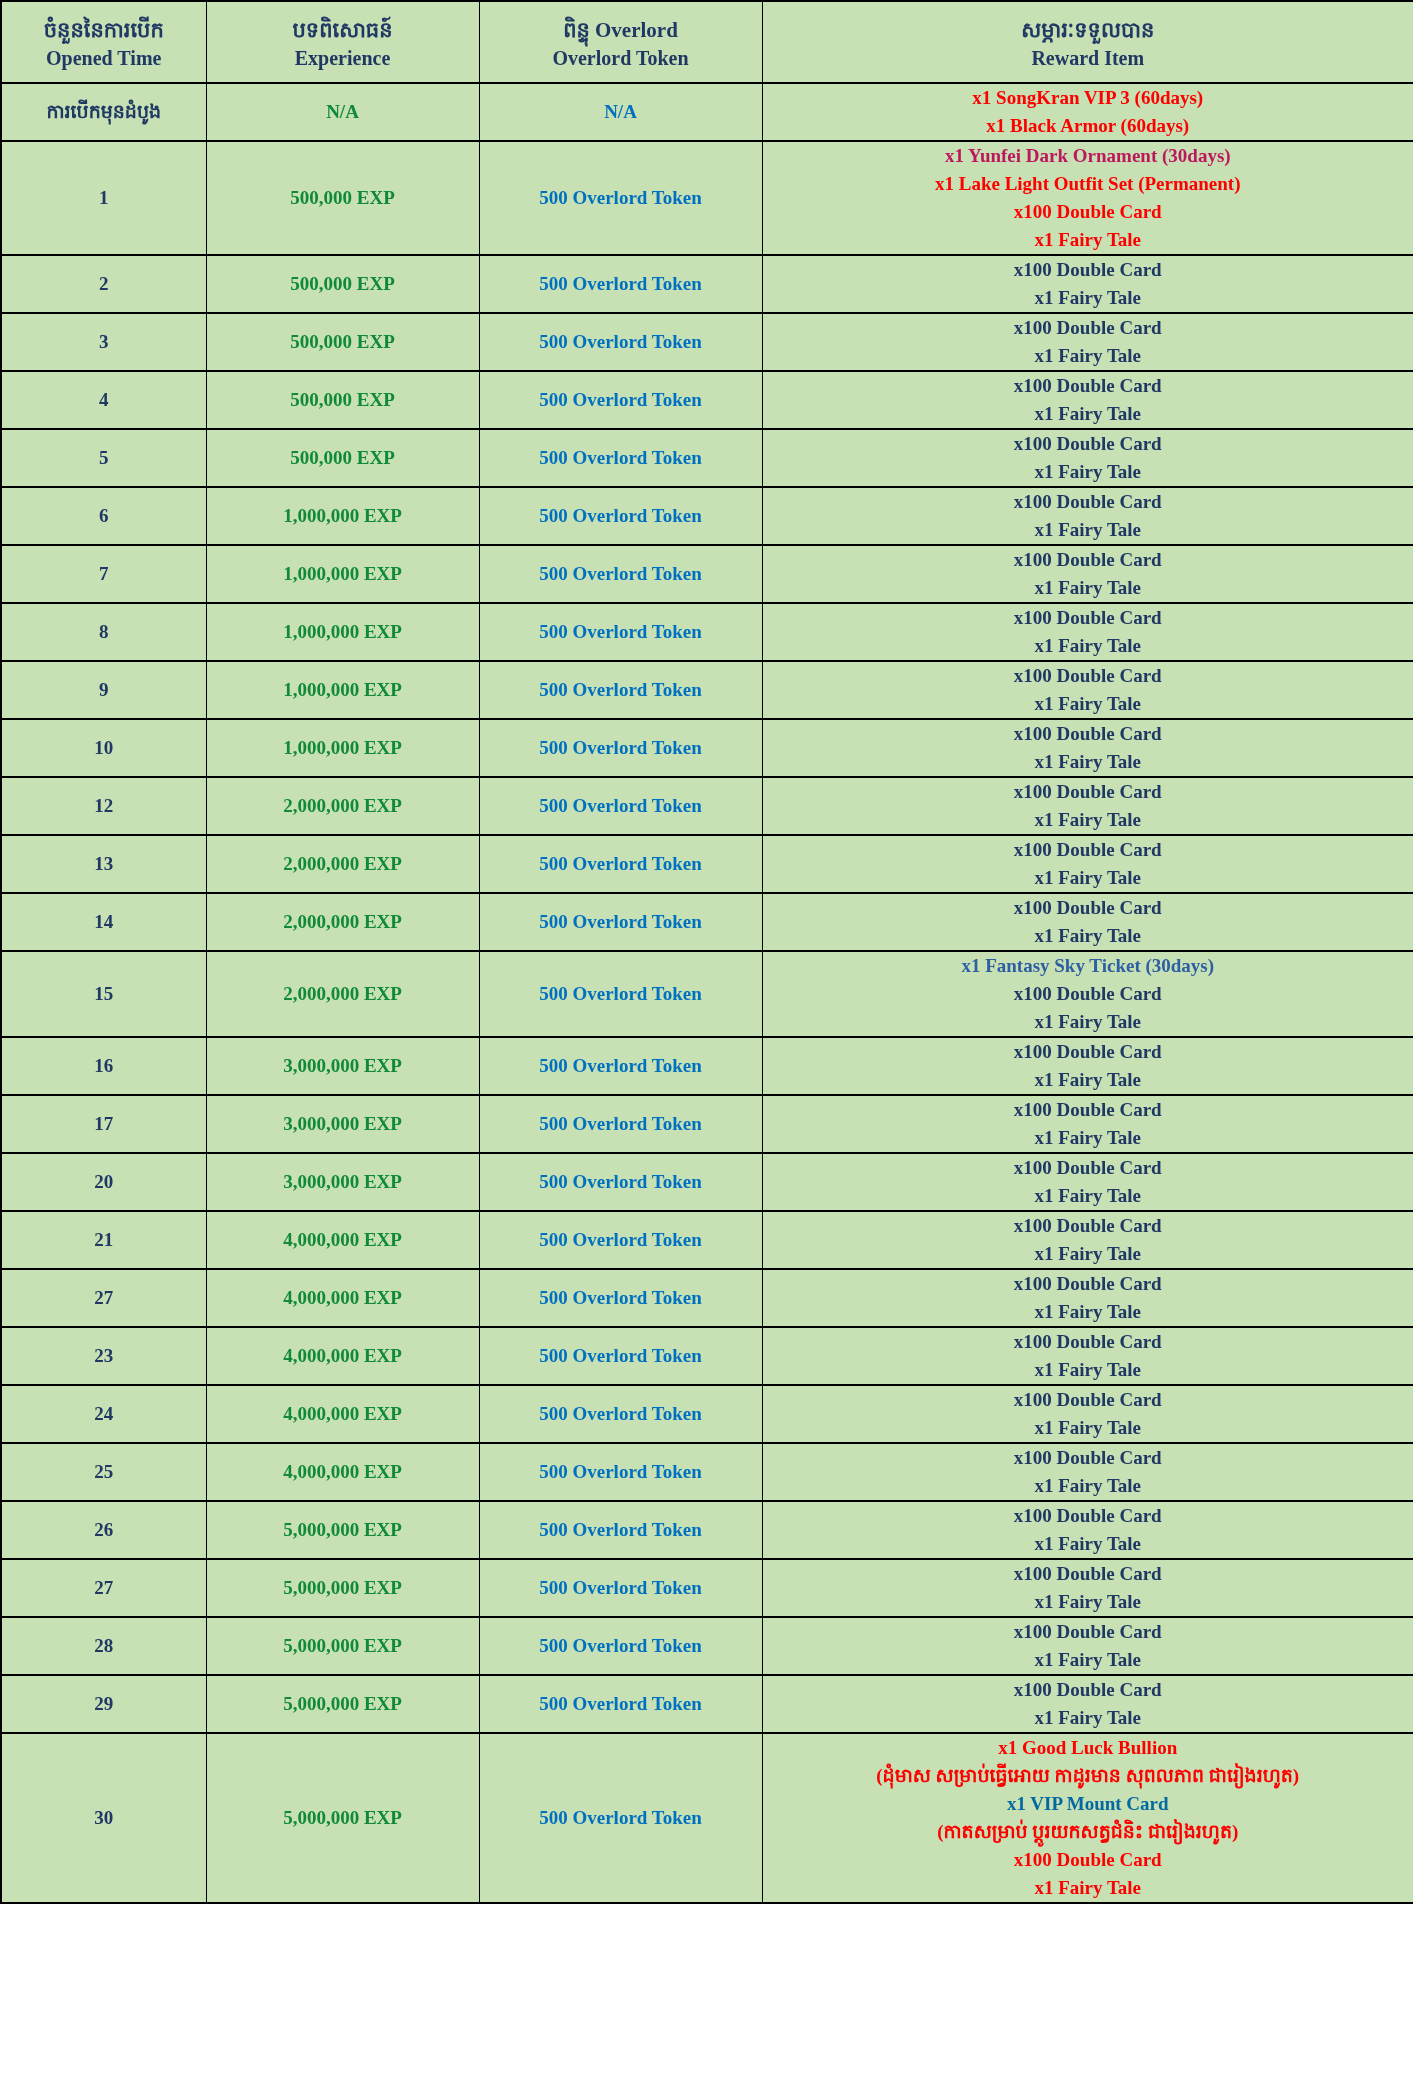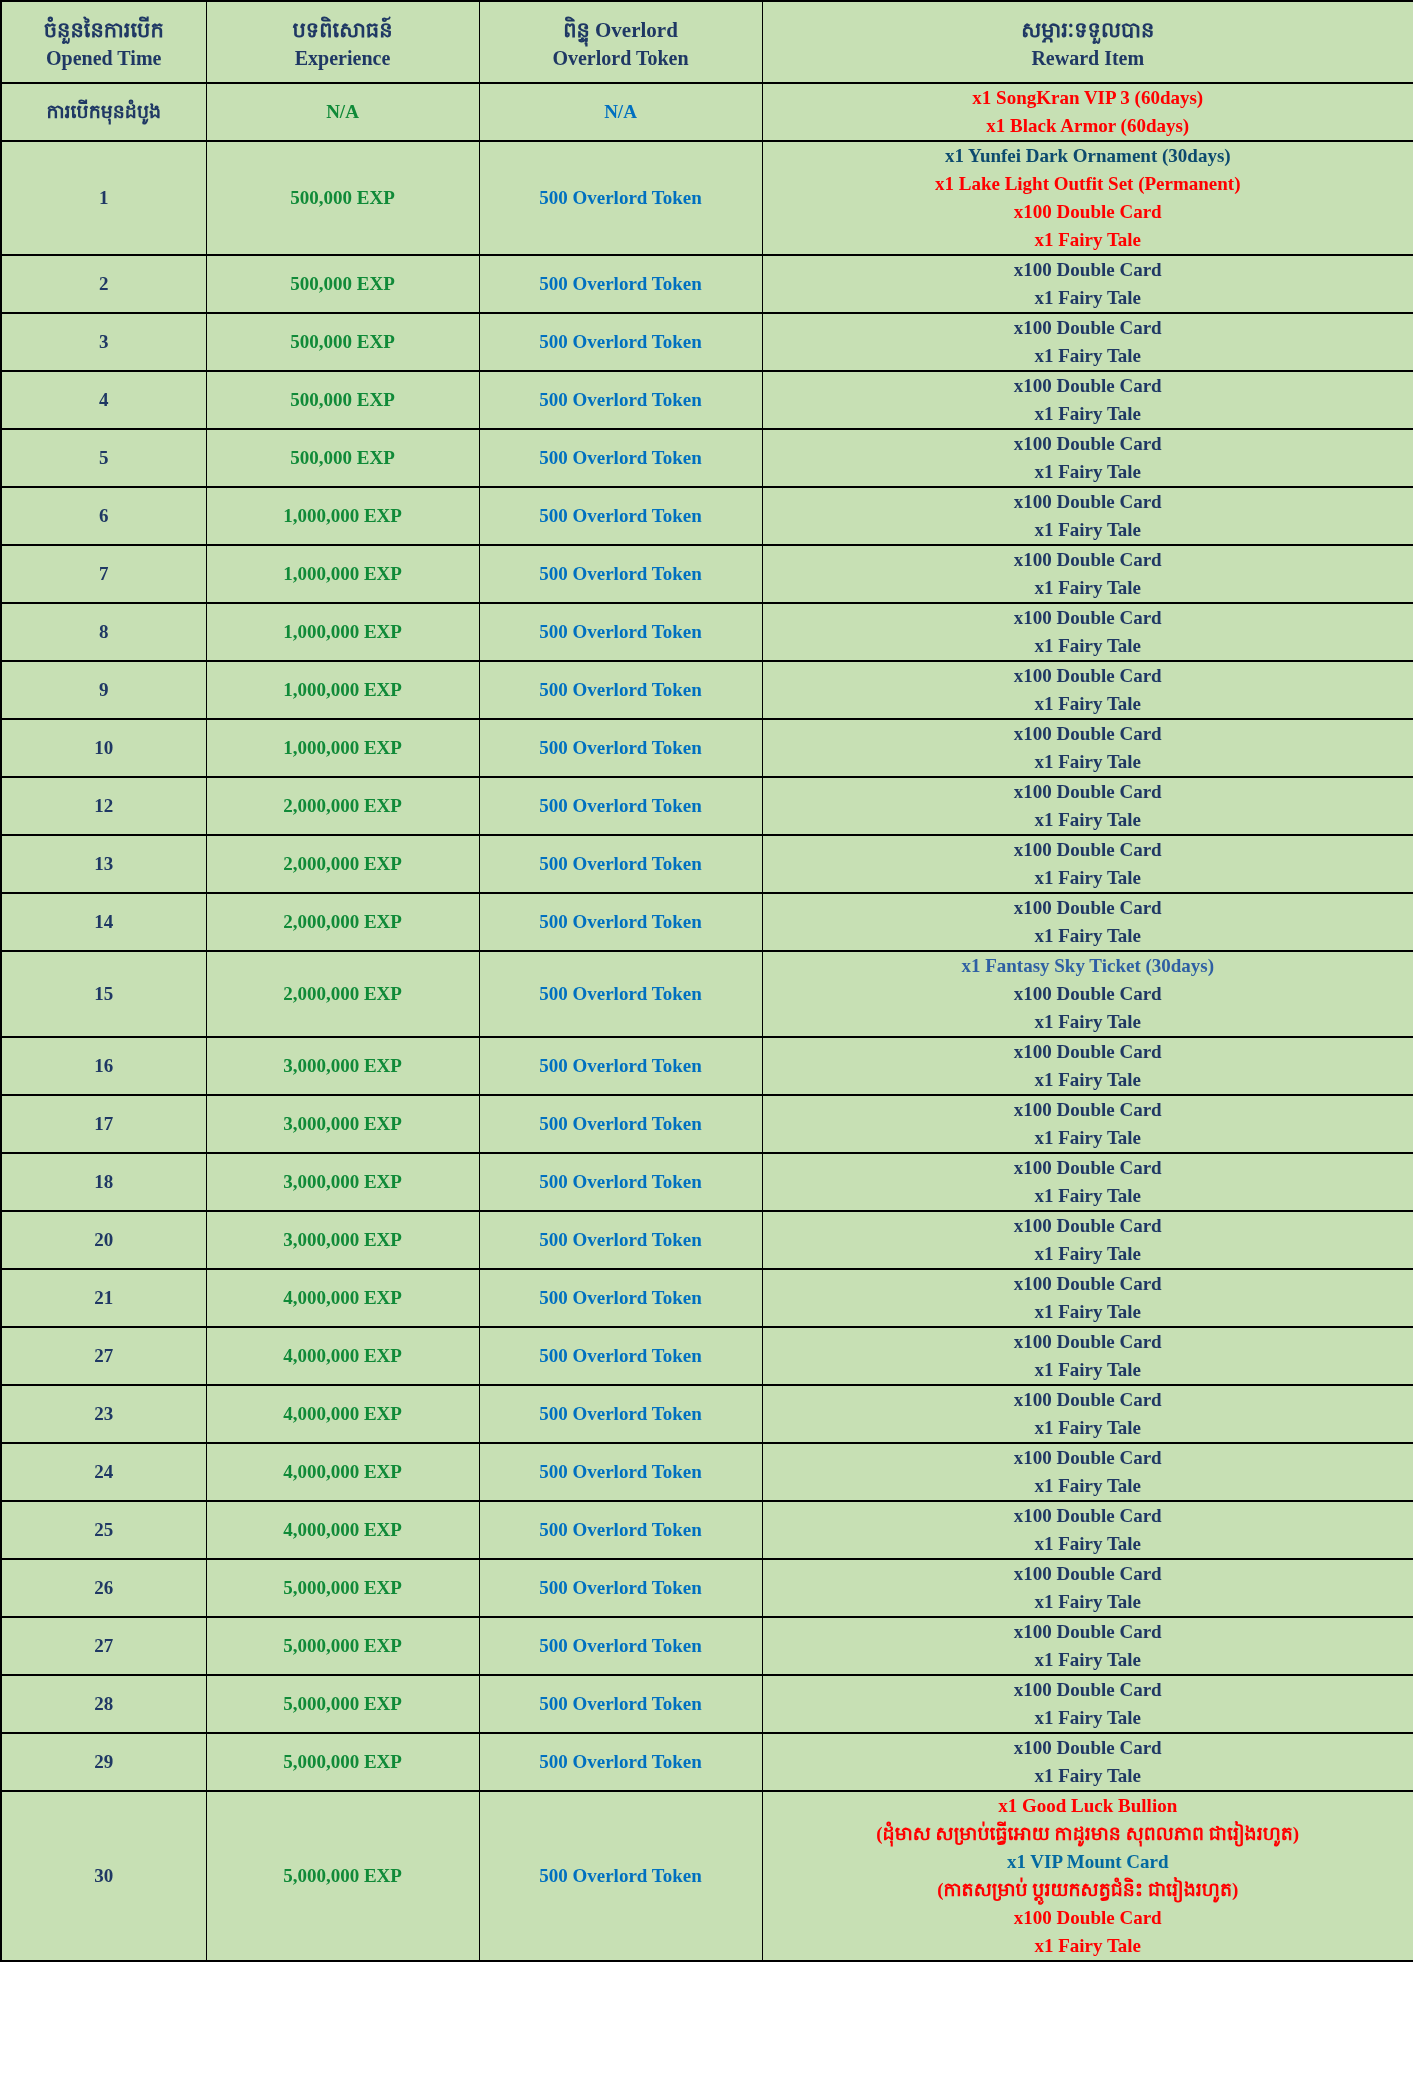--- a/index.html
+++ b/index.html
@@ -72,21 +72,21 @@
           <td class="c-rewards">
             <div class="reward-line" style="color: rgb(255, 0, 0);">x1 SongKran VIP 3  (60days)</div>
             <div class="reward-line" style="color: rgb(255, 0, 0);">x1 Black Armor (60days)</div>
           </td>
         </tr>
         <tr>
           <td class="c-opened"><span class="opened-label">1</span></td>
           <td class="c-exp"><span class="opened-label">500,000 EXP</span></td>
           <td class="c-token"><span class="opened-label">500 Overlord Token</span></td>
           <td class="c-rewards">
-            <div class="reward-line" style="color: #0c4a6e;">x1 Yunfei Dark Ornament (30days)</div>
+            <div class="reward-line" style="color: #be185d;">x1 Yunfei Dark Ornament (30days)</div>
             <div class="reward-line" style="color: rgb(255, 0, 0);">x1  Lake Light Outfit Set (Permanent)</div>
             <div class="reward-line" style="color: rgb(255, 0, 0);">x100 Double Card</div>
             <div class="reward-line" style="color: rgb(255, 0, 0);">x1 Fairy Tale</div>
           </td>
         </tr>
         <tr>
           <td class="c-opened"><span class="opened-label">2</span></td>
           <td class="c-exp"><span class="opened-label">500,000 EXP</span></td>
           <td class="c-token"><span class="opened-label">500 Overlord Token</span></td>
           <td class="c-rewards">
@@ -207,29 +207,20 @@
           <td class="c-opened"><span class="opened-label">16</span></td>
           <td class="c-exp"><span class="opened-label">3,000,000 EXP</span></td>
           <td class="c-token"><span class="opened-label">500 Overlord Token</span></td>
           <td class="c-rewards">
             <div class="reward-line" style="color: rgb(31, 56, 100);">x100 Double Card</div>
             <div class="reward-line" style="color: rgb(31, 56, 100);">x1 Fairy Tale</div>
           </td>
         </tr>
         <tr>
           <td class="c-opened"><span class="opened-label">17</span></td>
-          <td class="c-exp"><span class="opened-label">3,000,000 EXP</span></td>
-          <td class="c-token"><span class="opened-label">500 Overlord Token</span></td>
-          <td class="c-rewards">
-            <div class="reward-line" style="color: rgb(31, 56, 100);">x100 Double Card</div>
-            <div class="reward-line" style="color: rgb(31, 56, 100);">x1 Fairy Tale</div>
-          </td>
-        </tr>
-        <tr>
-          <td class="c-opened"><span class="opened-label">18</span></td>
           <td class="c-exp"><span class="opened-label">3,000,000 EXP</span></td>
           <td class="c-token"><span class="opened-label">500 Overlord Token</span></td>
           <td class="c-rewards">
             <div class="reward-line" style="color: rgb(31, 56, 100);">x100 Double Card</div>
             <div class="reward-line" style="color: rgb(31, 56, 100);">x1 Fairy Tale</div>
           </td>
         </tr>
         <tr>
           <td class="c-opened"><span class="opened-label">20</span></td>
           <td class="c-exp"><span class="opened-label">3,000,000 EXP</span></td>

